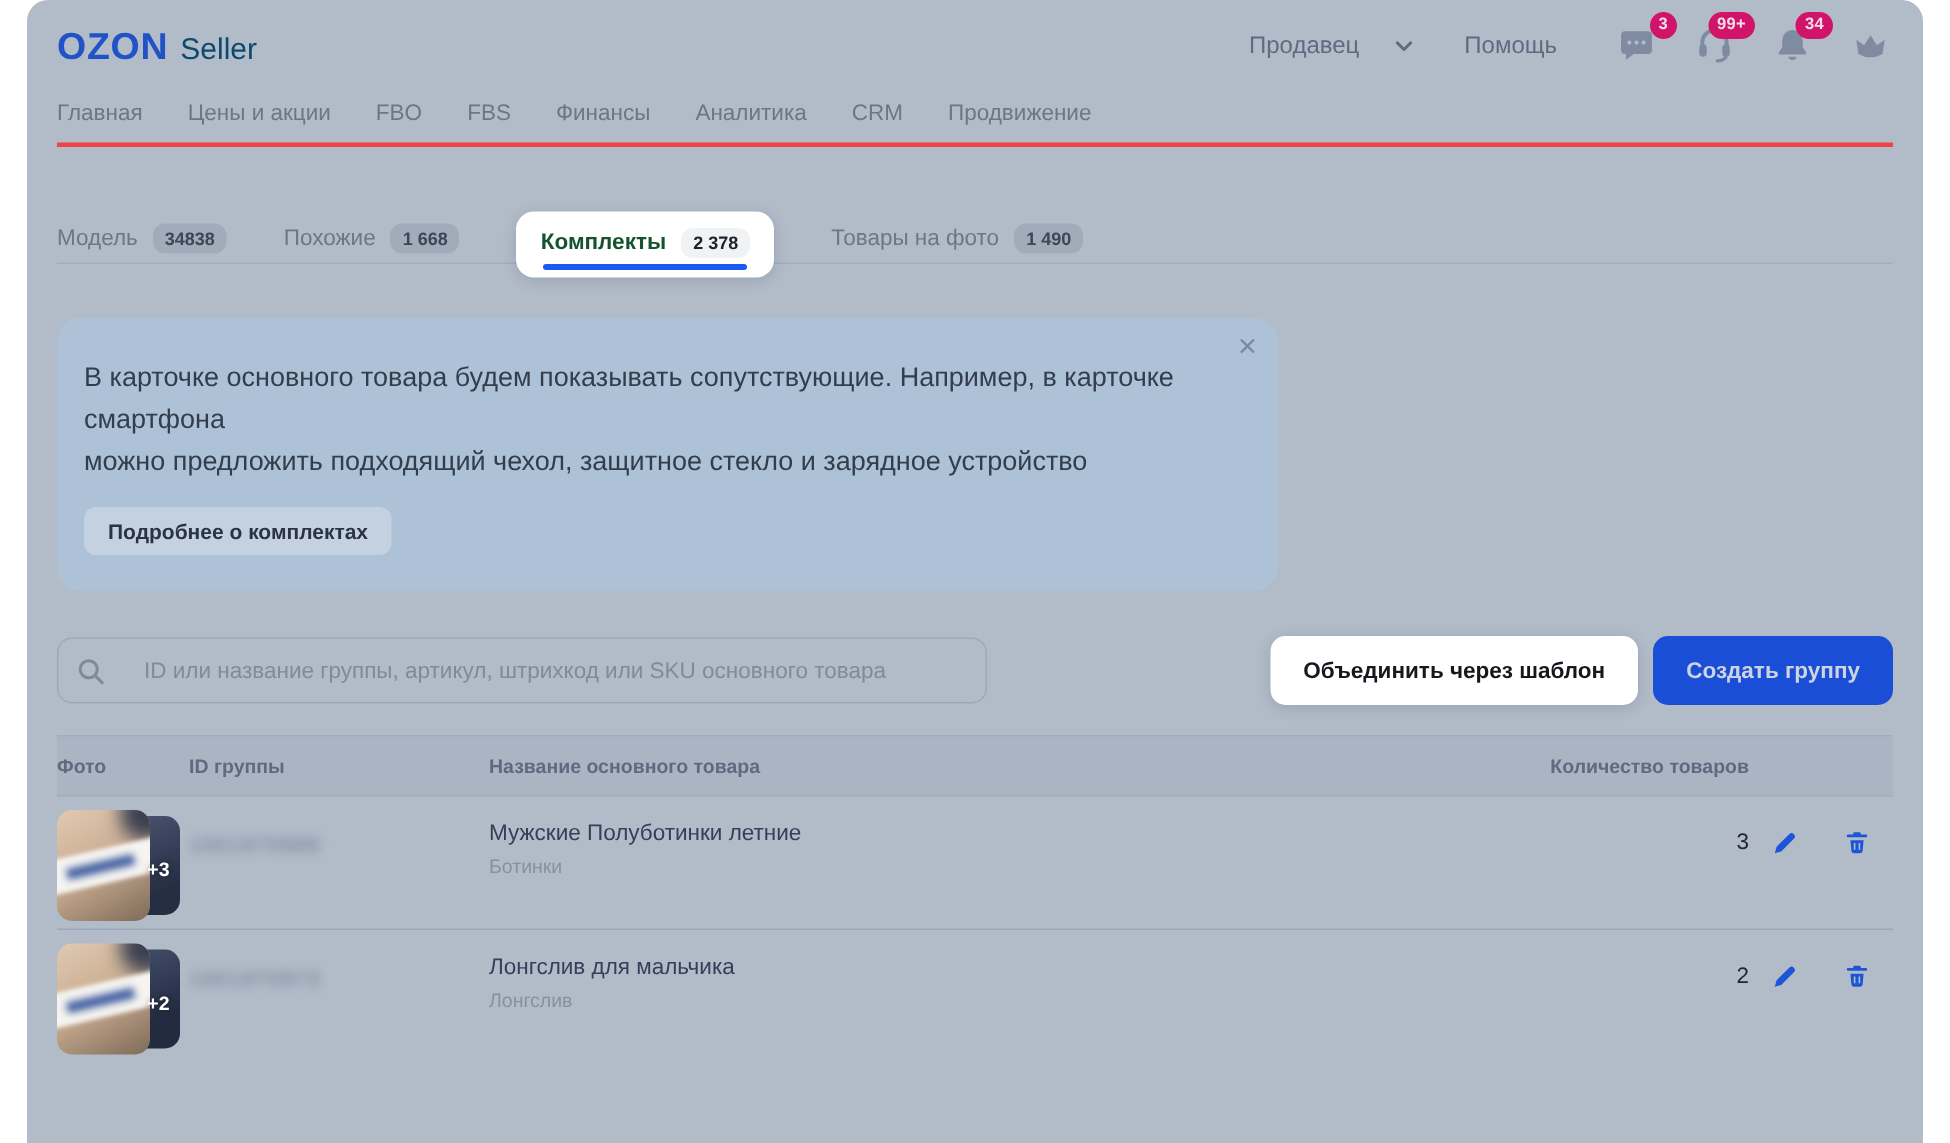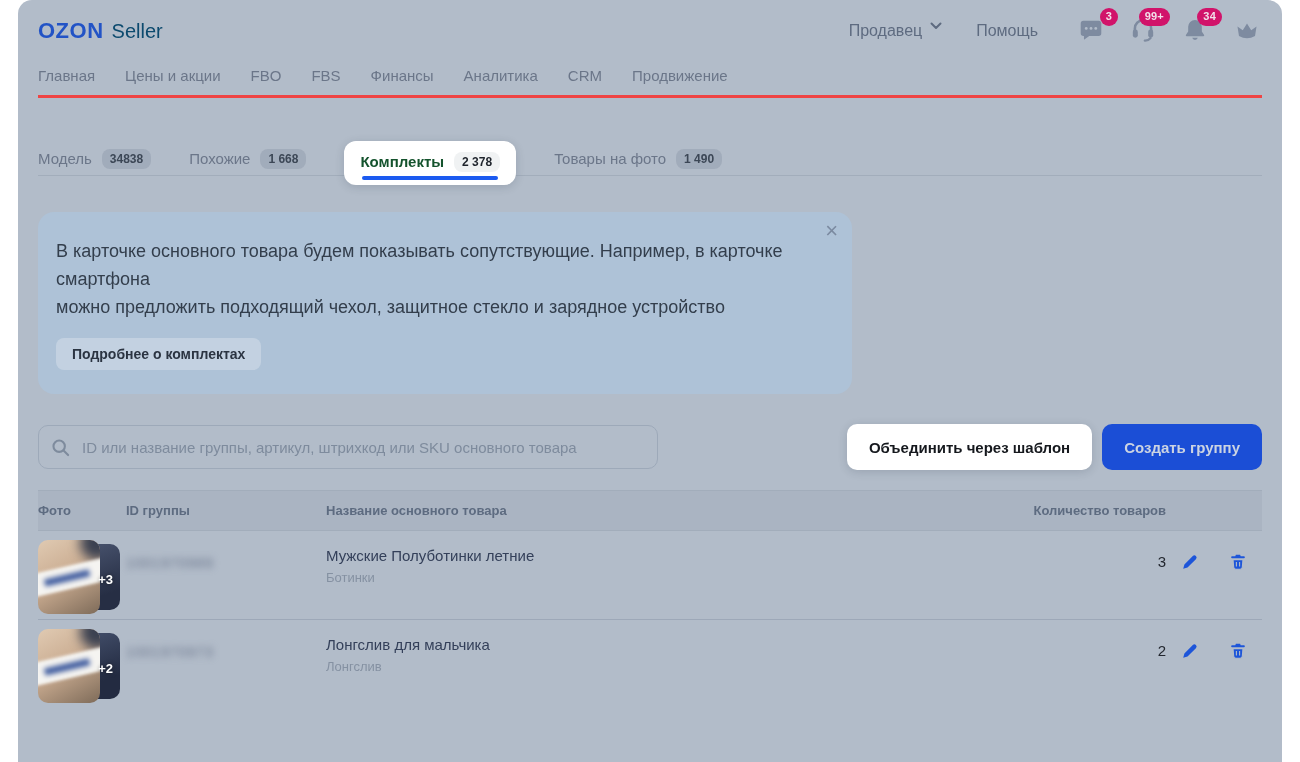--- a/index.html
+++ b/index.html
@@ -2,24 +2,24 @@
 <html><head>
 <meta charset="utf-8">
 <style>
   * { box-sizing: border-box; margin: 0; padding: 0; }
   html,body { width:1300px; height:762px; background:#ffffff; font-family:"Liberation Sans", sans-serif; overflow:hidden; }
   .screen { position:absolute; left:18px; top:0; width:1264px; height:762px; background:#b2bcc9; border-radius:14px 14px 0 0; padding:0 20px; overflow:hidden; }
 
   
   .topbar { height:56px; display:flex; align-items:center; justify-content:space-between; padding-top:6px; }
   .logo { display:flex; align-items:baseline; gap:8px; }
-  .logo-ozon { font-size:22px; font-weight:800; letter-spacing:.5px; color:#2253c6; }
+  .logo-ozon { font-size:25px; font-weight:800; letter-spacing:.5px; color:#2253c6; }
   .logo-seller { font-size:20px; font-weight:500; color:#0c4a6e; }
   .top-right { display:flex; align-items:center; gap:34px; }
-  .top-link { font-size:16px; color:#5e6b80; display:flex; align-items:flex-start; gap:8px; cursor:pointer; }
+  .top-link { font-size:16px; color:#5e6b80; display:flex; align-items:center; gap:24px; cursor:pointer; }
   .chev { width:12px; height:8px; color:#5e6b80; }
   .icon-row { display:flex; align-items:center; gap:24px; margin-left:6px; }
   .icon-btn { position:relative; width:28px; height:28px; color:#7e8ba0; cursor:pointer; }
   .icon-btn svg { width:26px; height:26px; }
   .badge { position:absolute; top:-9px; right:-12px; background:#d1136a; color:#f2dfe9; font-size:11px; font-weight:700; line-height:1; padding:3px 6px 4px; border-radius:99px; letter-spacing:.2px; }
 
   
   .nav { display:flex; align-items:center; gap:30px; height:42px; border-bottom:3px solid #ef4444; }
   .nav-item { font-size:15px; color:#6b7689; cursor:pointer; white-space:nowrap; }
   .nav-item.active { background:#ffffff; border-radius:10px; padding:12px 18px 14px; font-weight:600; color:#15181d; position:relative; top:3px; z-index:2; box-shadow:0 2px 10px rgba(25,35,55,.16); }
@@ -41,21 +41,21 @@
   .subtab.active::after { content:""; position:absolute; left:18px; right:18px; bottom:5px; height:4px; border-radius:2px; background:#1b5af0; }
 
   
   .banner { position:relative; margin-top:36px; width:814px; border-radius:16px; background:#aec2d7; padding:25px 44px 24px 18px; }
   .banner-text div { font-size:18px; line-height:28px; color:#333e4c; }
   .banner-btn { display:inline-block; margin-top:17px; background:rgba(255,255,255,.26); border:none; border-radius:8px; padding:8px 16px; font-size:14px; font-weight:700; color:#2b3442; cursor:pointer; font-family:inherit; }
   .banner-close { position:absolute; top:8px; right:14px; font-size:22px; color:#7b8aa0; cursor:pointer; line-height:1; }
 
   
   .toolbar { margin-top:30px; display:flex; align-items:center; justify-content:space-between; }
-  .search { width:620px; height:44px; border:1.5px solid #9da9b9; border-radius:10px; display:flex; align-items:center; padding:0 12px; gap:12px; color:#7e8b9d; }
+  .search { width:620px; height:44px; border:1.5px solid #9da9b9; border-radius:10px; display:flex; align-items:center; padding:0 12px; gap:26px; color:#7e8b9d; }
   .search svg { width:19px; height:19px; flex:none; }
   .search input { flex:1; border:none; background:transparent; outline:none; font-size:15px; color:#3a4556; font-family:inherit; }
   .search input::placeholder { color:#7e8b9d; opacity:1; }
   .btns { display:flex; gap:10px; }
   .btn { height:46px; border:none; border-radius:10px; padding:0 22px; font-size:15px; font-weight:600; cursor:pointer; font-family:inherit; white-space:nowrap; }
   .btn-white { background:#ffffff; color:#15181d; box-shadow:0 2px 10px rgba(25,35,55,.16); }
   .btn-blue { background:#1b4ed6; color:#ccd4e2; }
 
   
   .grid { display:grid; grid-template-columns:88px 200px 1fr 150px 48px 48px; align-items:start; }

